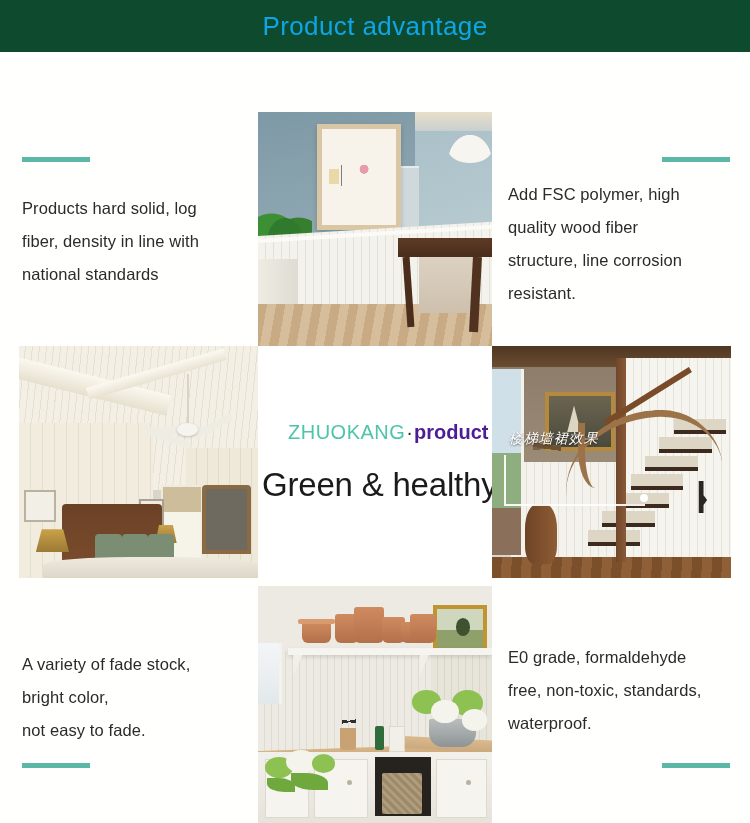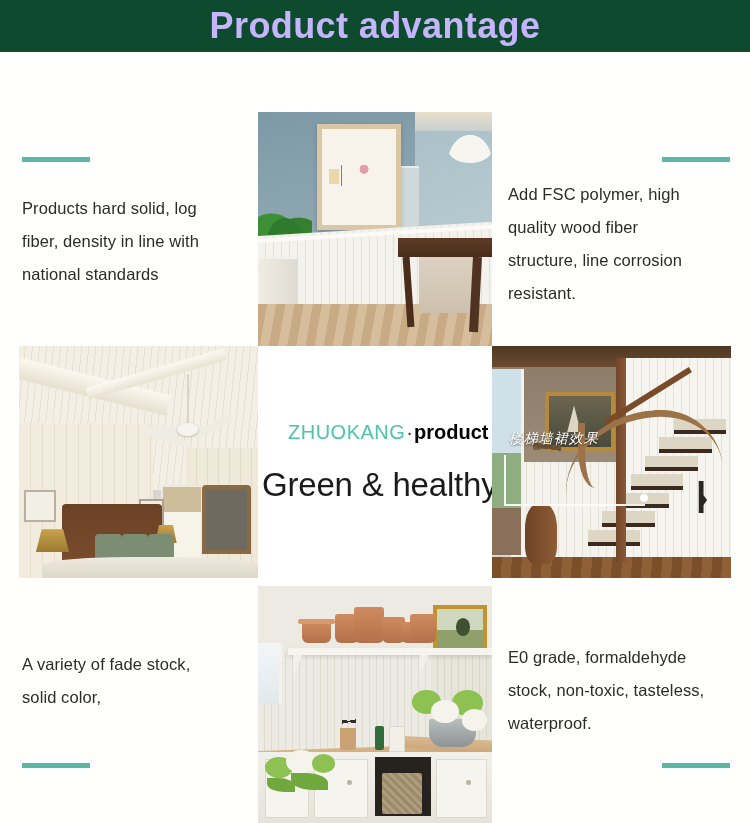--- a/index.html
+++ b/index.html
@@ -25,23 +25,23 @@
     left: 0;
     top: 0;
     width: 750px;
     height: 52px;
     background: #0e4a2d;
     display: flex;
     align-items: center;
     justify-content: center;
   }
   .header-title {
-    color: #c4b5fd;
-    font-size: 36px;
-    font-weight: 700;
+    color: #0ea5e9;
+    font-size: 26px;
+    font-weight: 400;
     letter-spacing: 0.4px;
     line-height: 1;
   }
 
   
   .photo {
     position: absolute;
     overflow: hidden;
     background: #d8d5cf;
   }
@@ -467,21 +467,21 @@
   }
   .brand-line1 .zk {
     color: #4dc4ab;
     letter-spacing: 0.5px;
   }
   .brand-line1 .dot {
     color: #2b2b2b;
     padding: 0 1px;
   }
   .brand-line1 .prod {
-    color: #000000;
+    color: #4c1d95;
     font-weight: 600;
     text-align: right;
   }
   .brand-line2 {
     font-size: 33px;
     color: #1b1b1b;
     white-space: nowrap;
     letter-spacing: -0.2px;
   }
 </style>
@@ -591,21 +591,22 @@
       <div class="vase"></div>
       <div class="hook"></div>
       <div class="callout-line"></div>
       <div class="callout-dot"></div>
       <div class="callout-text">楼梯墙裙效果</div>
     </div>
   </div>
 
   <div class="text-block" style="left:22px; top:648px; width:235px;">
     <p>A variety of fade stock,</p>
-    <p>solid color,</p>
+    <p>bright color,</p>
+    <p>not easy to fade.</p>
   </div>
   <div class="accent-line" style="left: 22px; top: 763px; width: 68px; background: rgb(92, 183, 166);"></div>
 
   <div class="photo ph-pot" style="left:258px; top:586px; width:234px; height:237px;">
     <div class="photo-inner">
       <div class="wall"></div>
       <div class="beadwall"></div>
       <div class="beadwall-r"></div>
       <div class="window"></div>
       <div class="artwork">
@@ -648,18 +649,18 @@
       <div class="hydr green" style="left:3%; top:72%; width:12%; height:9%;"></div>
       <div class="hydr white" style="left:12%; top:69%; width:13%; height:10%;"></div>
       <div class="hydr green" style="left:23%; top:71%; width:10%; height:8%;"></div>
       <div class="leaf" style="left:14%; top:79%; width:16%; height:7%;"></div>
       <div class="leaf" style="left:4%; top:81%; width:12%; height:6%;"></div>
     </div>
   </div>
 
   <div class="text-block" style="left:508px; top:641px; width:235px;">
     <p>E0 grade, formaldehyde</p>
-    <p>stock, non-toxic, tasteless,</p>
+    <p>free, non-toxic, standards,</p>
     <p>waterproof.</p>
   </div>
   <div class="accent-line" style="left: 662px; top: 763px; width: 68px; background: rgb(92, 183, 166);"></div>
 
 </div>
 
 </body></html>

